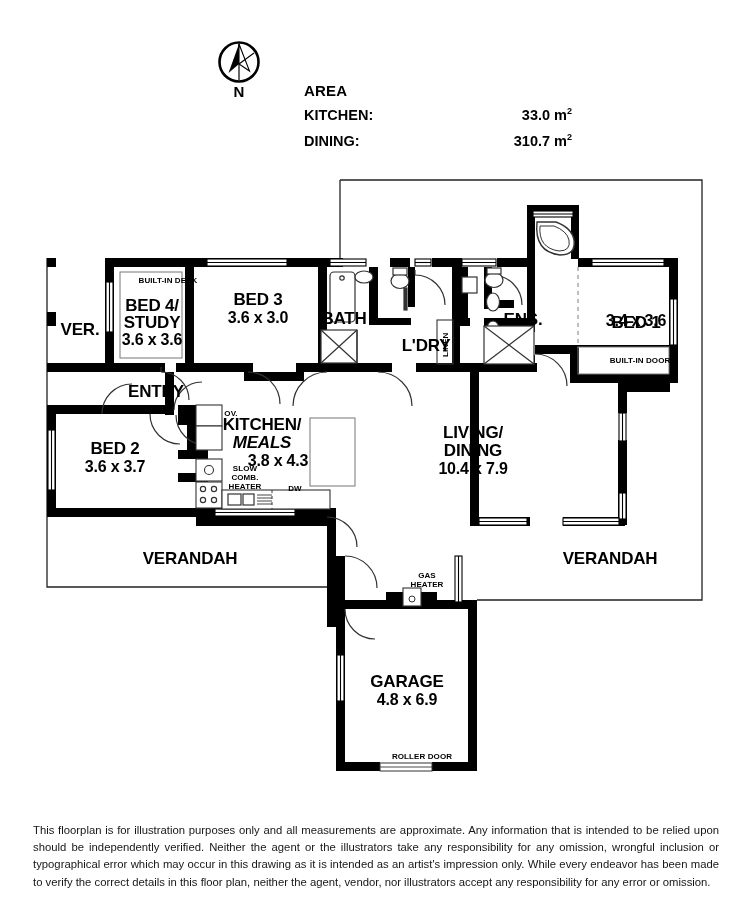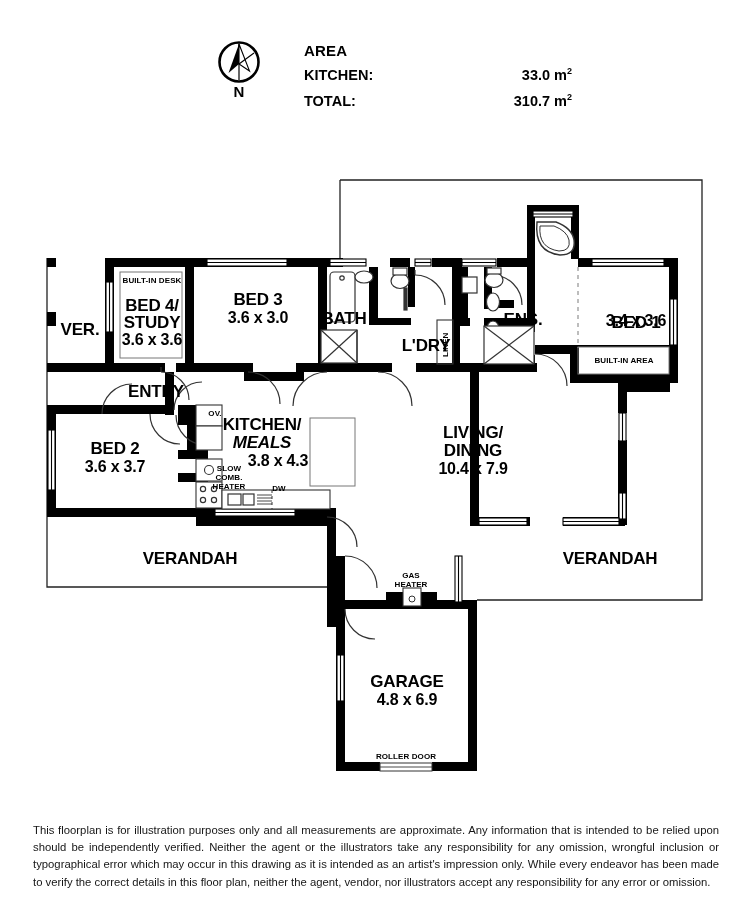--- a/index.html
+++ b/index.html
@@ -47,20 +47,21 @@
     position: absolute;
     left: 304px;
     top: 42px;
     width: 268px;
   }
   #area-title {
     font-size: 15px;
     font-weight: bold;
     letter-spacing: 0.2px;
     margin-bottom: 6px;
+    margin-top: 40px;
   }
   .area-row {
     display: flex;
     justify-content: space-between;
     align-items: baseline;
     font-size: 14.5px;
     line-height: 20px;
     font-weight: bold;
   }
   .area-row.light .area-label,
@@ -103,20 +104,21 @@
     font-weight: bold;
     line-height: 18px;
     letter-spacing: -0.2px;
   }
   .tiny {
     font-size: 8px;
     font-weight: bold;
     line-height: 9px;
     letter-spacing: 0.1px;
     text-align: center;
+    padding-left: 16px;
   }
   .tiny.vert {
     writing-mode: vertical-rl;
     transform: rotate(180deg);
   }
 
   
   #disclaimer {
     position: absolute;
     left: 33px;
@@ -149,21 +151,21 @@
     <div id="area-title">AREA</div>
 
 
     <div class="area-row light">
       <span class="area-label">KITCHEN:</span>
       <span class="area-value"><span>33.0 m</span><span class="sup">2</span></span>
     </div>
 
 
     <div class="area-row total">
-      <span class="area-label">TOTAL:</span>
+      <span class="area-label">DINING:</span>
       <span class="area-value"><span>310.7 m</span><span class="sup">2</span></span>
     </div>
   </div>
 </div>
 
 <div id="plan">
 <svg width="750" height="810" viewBox="0 0 750 810">
 
   <g stroke="#222" stroke-width="1.3" fill="none">
     <path d="M340 180 L702 180 L702 600 L477 600"></path>
@@ -464,21 +466,21 @@
 <div class="rlabel rname" style="left:312px; top:310px; width:64px;">BATH</div>
 
 <div class="rlabel rname" style="left:392px; top:337px; width:68px;">L'DRY</div>
 
 <div class="rlabel tiny vert" style="left:441px; top:330px; width:9px; height:30px;">LINEN</div>
 
 <div class="rlabel rname" style="left:493px; top:311px; width:60px;">ENS.</div>
 
 <div class="rlabel rname" style="left:596px; top:294px; width:80px;margin-top:20px;">BED 1</div>
 <div class="rlabel rdim" style="left:588px; top:312px; width:96px;">3.4 x 3.6</div>
-<div class="rlabel tiny" style="left:578px; top:356px; width:92px;">BUILT-IN AREA</div>
+<div class="rlabel tiny" style="left:578px; top:356px; width:92px;">BUILT-IN DOOR</div>
 
 <div class="rlabel rname" style="left:110px; top:383px; width:92px;">ENTRY</div>
 
 <div class="rlabel rname" style="left:70px; top:440px; width:90px;">BED 2</div>
 <div class="rlabel rdim" style="left:62px; top:458px; width:106px;">3.6 x 3.7</div>
 
 <div class="rlabel rname" style="left:212px; top:416px; width:100px;">KITCHEN/</div>
 <div class="rlabel rname" style="left:212px; top:434px; width:100px;font-style:italic;">MEALS</div>
 <div class="rlabel rdim" style="left:226px; top:452px; width:104px;">3.8 x 4.3</div>
 

